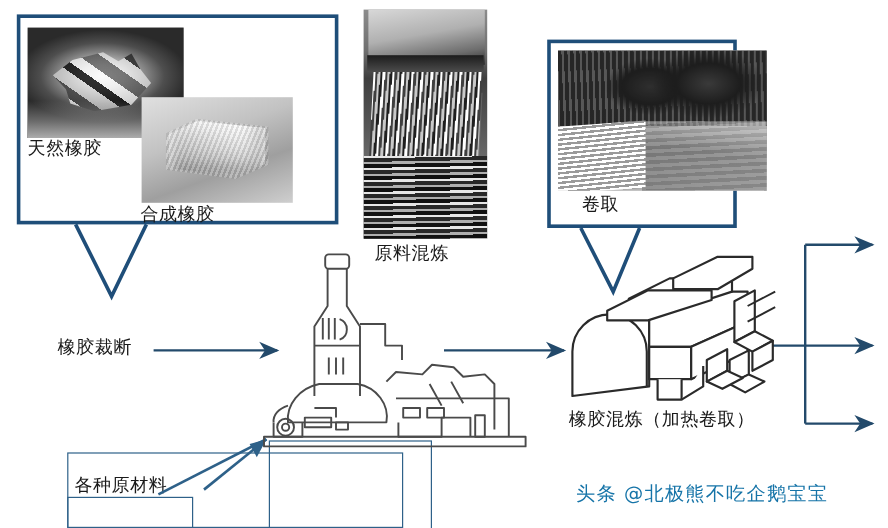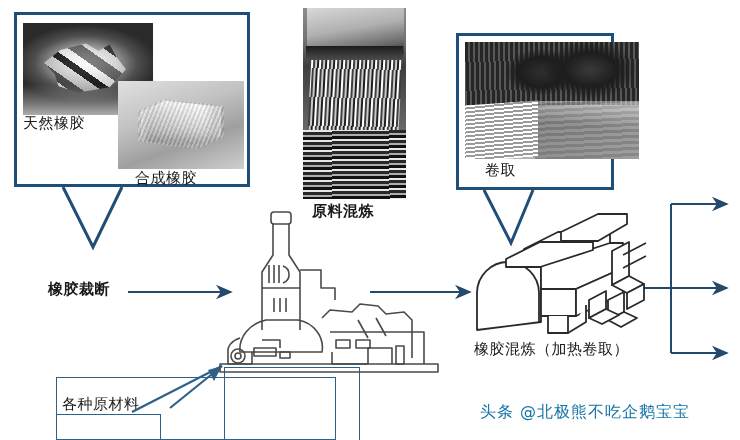--- a/index.html
+++ b/index.html
@@ -122,51 +122,51 @@
     letter-spacing:1px;
     opacity:.92;
   }
   svg{position:absolute;left:0;top:0;overflow:visible;}
 </style>
 </head>
 <body>
 
 <div id="stage">
 
-  <div class="callout" style="left:14px;top:12px;width:236px;height:175px;">
+  <div class="callout" style="left:14px;top:12px;width:268px;height:175px;">
 
     <div class="photo ph-natural" style="left:6px;top:8px;width:130px;height:92px;"></div>
 
     <div class="lbl" style="left:6px;top:100px;">天然橡胶</div>
 
     <div class="photo ph-synthetic" style="left:101px;top:66px;width:126px;height:88px;"></div>
 
-    <div class="lbl" style="left:118px;top:155px;">合成橡胶</div>
+    <div class="lbl" style="left:100px;top:155px;">合成橡胶</div>
   </div>
 
   <div class="photo ph-mill" style="left:303px;top:8px;width:103px;height:191px;">
     <div class="mill-top"></div>
     <div class="mill-bar"></div>
   </div>
-  <div class="lbl" style="left:312px;top:203px;font-weight:bold;">原料混炼</div>
+  <div class="lbl" style="left:312px;top:203px;">原料混炼</div>
 
   <div class="callout" style="left:456px;top:33px;width:158px;height:157px;">
     <div class="photo ph-wind" style="left:6px;top:6px;width:174px;height:117px;">
       <div class="wind-sheen"></div>
     </div>
     <div class="lbl" style="left:26px;top:126px;">卷取</div>
   </div>
 
   <div class="thinbox" style="left:56px;top:377px;width:280px;height:63px;"></div>
   <div class="thinbox" style="left:56px;top:414px;width:105px;height:40px;"></div>
   <div class="thinbox" style="left:224px;top:367px;width:136px;height:80px;"></div>
 
   <div class="lbl" style="left:62px;top:396px;">各种原材料</div>
 
-  <div class="lbl" style="left:48px;top:281px;font-weight:bold;">橡胶裁断</div>
+  <div class="lbl" style="left:48px;top:281px;">橡胶裁断</div>
 
   <div class="lbl" style="left:474px;top:341px;">橡胶混炼（加热卷取）</div>
 
   <svg width="740" height="440" viewBox="0 0 740 440">
     <defs>
       <marker id="arw" markerWidth="9" markerHeight="9" refX="7.5" refY="4.2" orient="auto" markerUnits="strokeWidth">
         <path d="M0,0.6 L8.4,4.2 L0,7.8 L2.4,4.2 Z" fill="#234A6B"></path>
       </marker>
     </defs>
 

